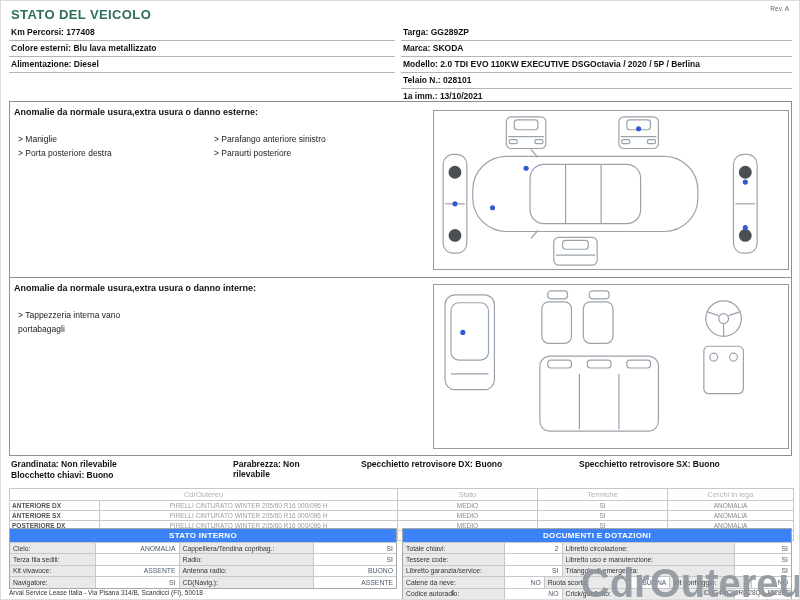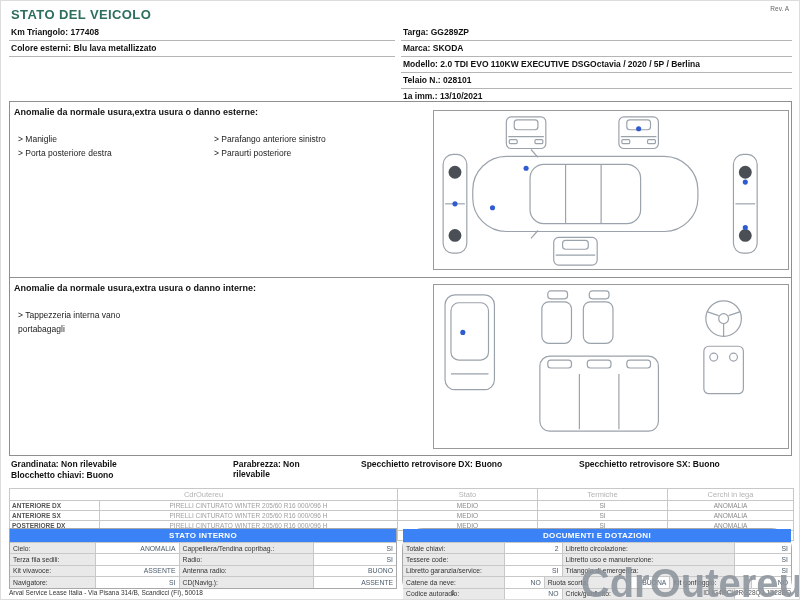--- a/index.html
+++ b/index.html
@@ -34,21 +34,21 @@
 
   .tire-table { position:absolute; left:8px; top:487px; width:784px; border-collapse:collapse; table-layout:fixed; }
   .tire-table td { border:1px solid #c8c8c8; padding:1px 2px; font-size:6.5px; overflow:hidden; white-space:nowrap; }
   .tt-head td { color:#b3b3b3; text-align:center; font-size:7.5px; font-weight:normal; }
   .tt-pos  { color:#555; font-weight:bold; }
   .tt-tire { color:#9e9e9e; text-align:center; }
   .tt-val  { color:#8a8a8a; text-align:center; }
 
   .btable { position:absolute; top:527px; border:1px solid #a8a8a8; background:#fff; }
   .btable-left  { left:8px;  width:388px; }
-  .btable-right { left:401px; width:390px;border-radius:21px; }
+  .btable-right { left:401px; width:390px; }
   .btable-header { background:#3b82f6; color:#fff; font-weight:bold; text-align:center; font-size:8px; padding:2px 0; letter-spacing:.3px; }
   .brow { display:flex; border-top:1px solid #c8c8c8; }
   .bcell { padding:1.5px 3px; font-size:6.8px; border-right:1px solid #c8c8c8; overflow:hidden; white-space:nowrap; line-height:1.1; }
   .bcell:last-child { border-right:none; }
   .bcell.lbl { background:#e9e9e9; color:#333; }
   .bcell.val { color:#4a5a6a; text-align:right; flex:1; background:#fff; }
   .w102{width:102px;flex:none;} .w50{width:50px;flex:none;} .w172{width:172px;flex:none;}
   .w86{width:86px;flex:none;} .w100{width:100px;flex:none;} .w134{width:134px;flex:none;}
   .w46{width:46px;flex:none;} .w82{width:82px;flex:none;}
 
@@ -65,22 +65,23 @@
 </style>
 </head>
 <body>
 
 <div class="page">
 
   <div class="title">STATO DEL VEICOLO</div>
   <div class="rev">Rev. A</div>
 
   <div class="info-left">
-    <div class="info-row"><span>Km Triangolo:</span> <span>177408</span></div>
+    <div class="info-row"><span>Km Percorsi:</span> <span>177408</span></div>
     <div class="info-row"><span>Colore esterni:</span> <span>Blu lava metallizzato</span></div>
+    <div class="info-row"><span>Alimentazione:</span> <span>Diesel</span></div>
   </div>
 
   <div class="info-right">
     <div class="info-row"><span>Targa:</span> <span>GG289ZP</span></div>
     <div class="info-row"><span>Marca:</span> <span>SKODA</span></div>
     <div class="info-row"><span>Modello:</span> <span>2.0 TDI EVO 110KW EXECUTIVE DSGOctavia / 2020 / 5P / Berlina</span></div>
     <div class="info-row"><span>Telaio N.:</span> <span>028101</span></div>
     <div class="info-row"><span>1a imm.:</span> <span>13/10/2021</span></div>
   </div>
 

